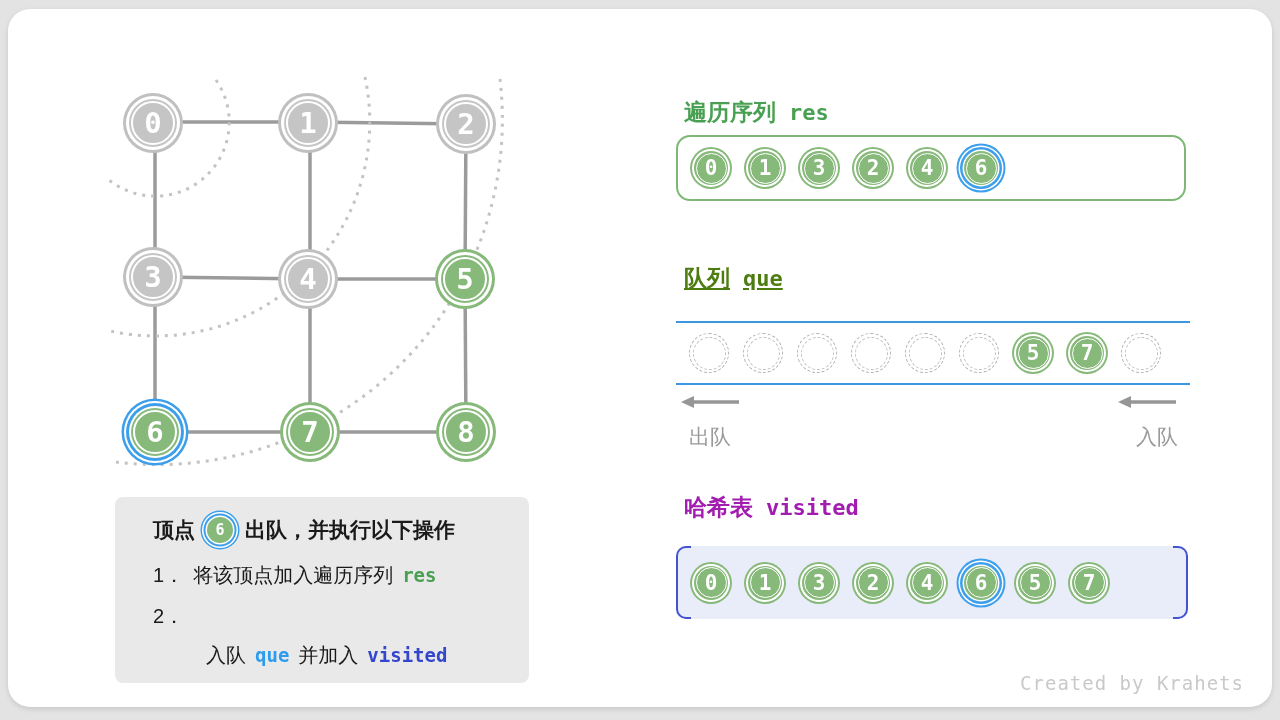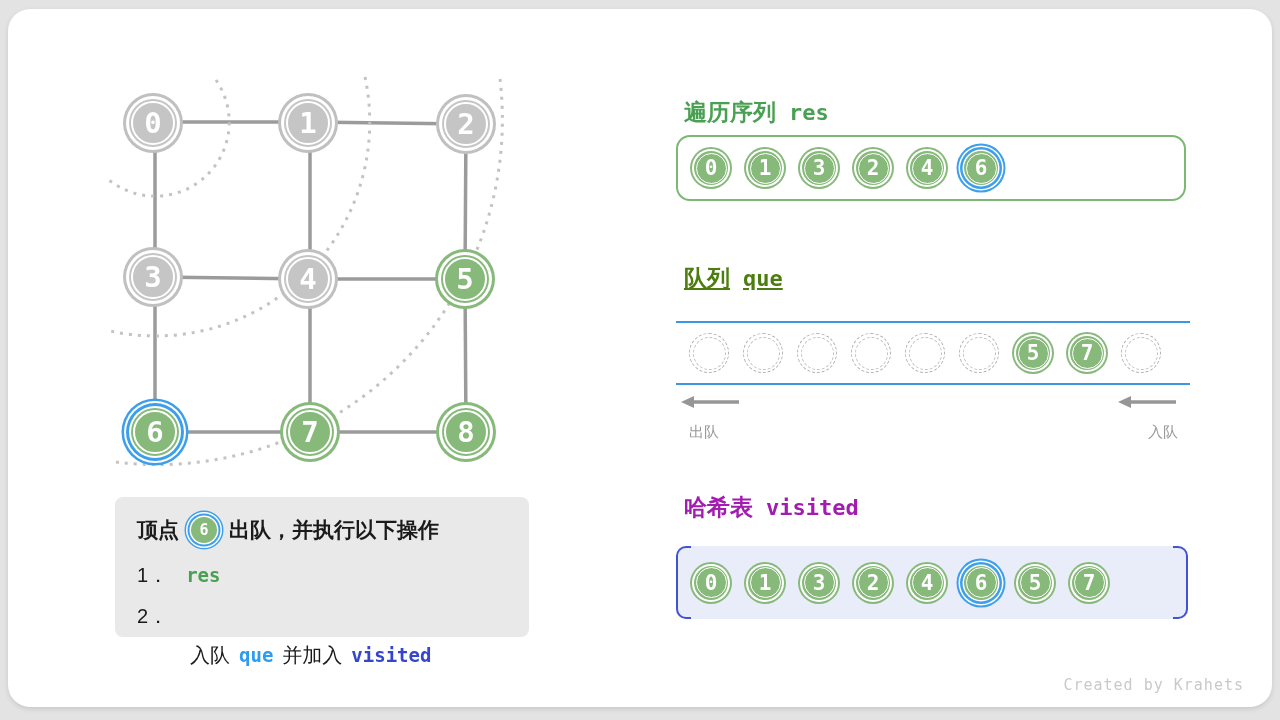--- a/index.html
+++ b/index.html
@@ -65,47 +65,47 @@
   }
   .visited-box::after {
     content:""; position:absolute; right:0; top:0; bottom:0; width:13px;
     border:2.5px solid #4253d0; border-left:none; border-radius:0 10px 10px 0;
   }
 
   
   .arrow-group { position:absolute; top:386px; display:flex; flex-direction:column; }
   .arrow-group.left { left:671px; align-items:flex-start; }
   .arrow-group.right { left:1108px; align-items:flex-end; }
-  .arrow-label { font-size:15px; color:#999; margin-top:14px; }
+  .arrow-label { font-size:21px; color:#999; margin-top:14px; }
   .arrow-group.left .arrow-label { margin-left:10px; }
 
   
   .info-box {
-    position:absolute; left:107px; top:488px; width:414px; height:140px;
-    background:#e9e9e9; border-radius:8px; padding:15px 0 0 22px;
+    position:absolute; left:107px; top:488px; width:414px; height:186px;
+    background:#e9e9e9; border-radius:8px; padding:15px 0 0 38px;
     color:#1a1a1a;
   }
   .info-title { display:flex; align-items:center; font-weight:bold; font-size:21px; height:36px; }
   .mini-chip {
     width:26px; height:26px; border-radius:50%; margin:0 12px; position:relative;
     background:#87b97a; box-shadow:0 0 0 1.5px #fff, 0 0 0 3.5px #3d9fec, 0 0 0 5px #fff, 0 0 0 6.5px #3d9fec;
     display:inline-flex; align-items:center; justify-content:center;
     font-family:"DejaVu Sans Mono", monospace; font-weight:bold; font-size:15px; color:#fff; flex:0 0 26px;
   }
   .info-line { font-size:20px; margin-top:14px; display:flex; align-items:baseline; white-space:pre; }
   .info-line.indent { padding-left:53px; margin-top:12px; }
   .inum { margin-right:9px; }
   .codeword { font-family:"DejaVu Sans Mono", monospace; font-weight:bold; font-size:19px; margin:0 9px; }
   .c-res { color:#4aa052; }
   .c-que { color:#2d9cef; }
   .c-visited { color:#3546ce; }
 
   .credit {
     position:absolute; right:28px; bottom:13px;
-    font-family:"DejaVu Sans Mono", monospace; font-size:15px;
+    font-family:"DejaVu Sans Mono", monospace; font-size:19px;
     color:#c9c9c9; letter-spacing:1px;
   }
 </style>
 </head>
 <body>
 
 <div class="card">
 
   <svg class="graph-svg" width="480" height="440" viewBox="0 0 480 440">
     <g stroke="#9b9b9b" stroke-width="3.5">
@@ -244,20 +244,21 @@
   </div>
 
   <div class="info-box">
     <div class="info-title">
       <span>顶点</span>
       <span class="mini-chip">6</span>
       <span>出队，并执行以下操作</span>
     </div>
     <div class="info-line">
       <span class="inum">1．</span>
+      <span>将该顶点加入遍历序列</span>
       <span class="codeword c-res">res</span>
     </div>
     <div class="info-line">
       <span class="inum">2．</span>
     </div>
     <div class="info-line indent">
       <span>入队</span>
       <span class="codeword c-que">que</span>
       <span>并加入</span>
       <span class="codeword c-visited">visited</span>

